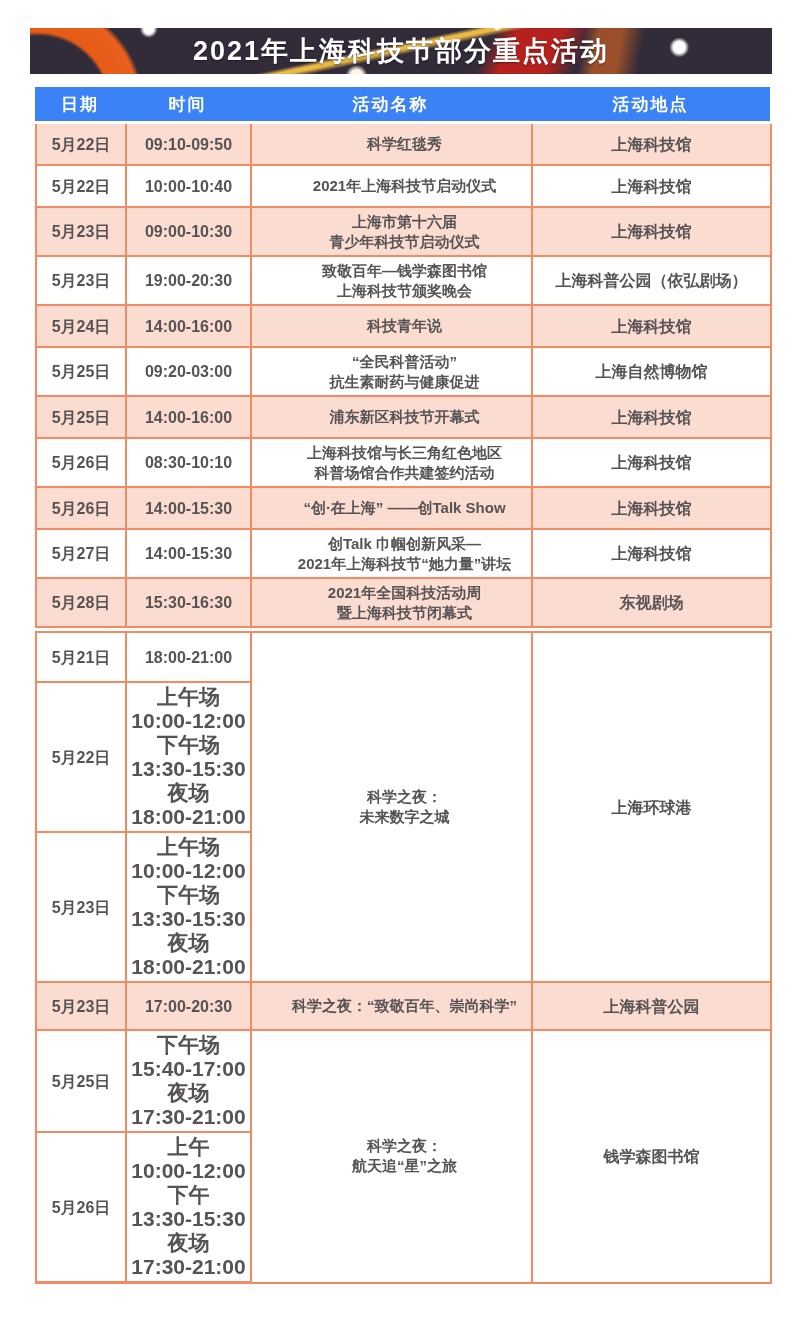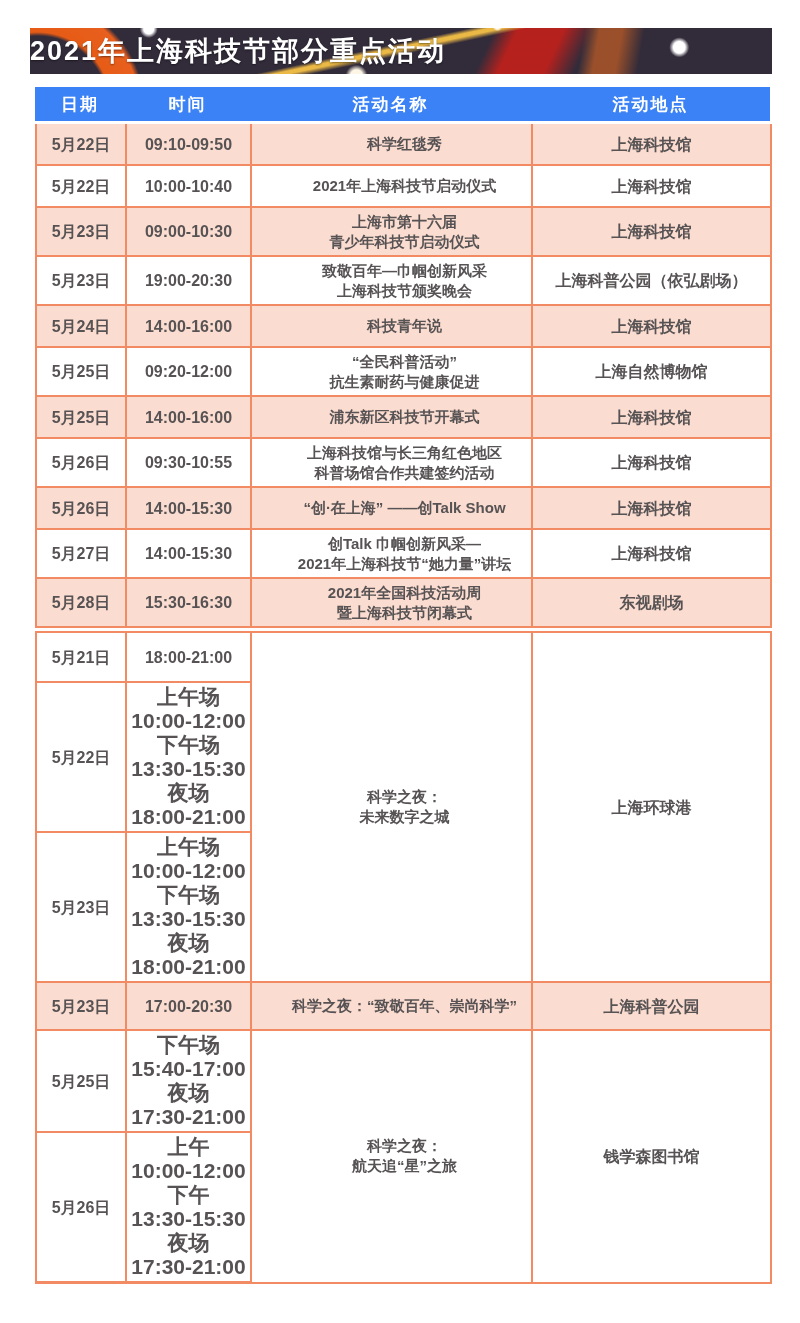--- a/index.html
+++ b/index.html
@@ -9,21 +9,21 @@
     font-family:"Liberation Sans","DejaVu Sans",sans-serif;
     color:#575354;
     position:relative;
   }
   .page{width:800px;position:relative;}
 
   
   .banner{
     height:46px;
     position:relative;
-    display:flex;align-items:center;justify-content:flex-start;
+    display:flex;align-items:center;justify-content:center;
     background-repeat:no-repeat;
     background:
       radial-gradient(circle 9px  at 16% 2%,   #ffffff 55%, rgba(255,255,255,0) 100%),
       radial-gradient(circle 11px at 44% 104%, #fdf6e6 55%, rgba(255,255,255,0) 100%),
       radial-gradient(circle 10px at 87.5% 42%,#ffffff 58%, rgba(255,255,255,0) 100%),
       radial-gradient(circle 5px  at 63% -4%,  rgba(255,255,255,.95) 55%, rgba(255,255,255,0) 100%),
       radial-gradient(circle 4px  at 30% 110%, rgba(255,255,255,.8) 55%, rgba(255,255,255,0) 100%),
       linear-gradient(168deg, rgba(0,0,0,0) 46%, rgba(255,200,70,.9) 48%, rgba(255,200,70,.9) 49.5%, rgba(0,0,0,0) 52%),
       linear-gradient(115deg, rgba(0,0,0,0) 61%, rgba(196,32,26,.9) 64%, rgba(196,32,26,.9) 70%, rgba(0,0,0,0) 74%),
       linear-gradient(100deg, rgba(0,0,0,0) 74%, rgba(240,110,30,.55) 76%, rgba(240,110,30,.55) 79%, rgba(0,0,0,0) 82%),
@@ -133,46 +133,46 @@
         <tr class="pink r47">
           <td>5月23日</td>
           <td>09:00-10:30</td>
           <td class="name">上海市第十六届
 青少年科技节启动仪式</td>
           <td>上海科技馆</td>
         </tr>
         <tr class="r47">
           <td>5月23日</td>
           <td>19:00-20:30</td>
-          <td class="name">致敬百年—巾帼创新风采
+          <td class="name">致敬百年—钱学森图书馆
 上海科技节颁奖晚会</td>
           <td>上海科普公园（依弘剧场）</td>
         </tr>
         <tr class="pink r40">
           <td>5月24日</td>
           <td>14:00-16:00</td>
           <td class="name">科技青年说</td>
           <td>上海科技馆</td>
         </tr>
         <tr class="r47">
           <td>5月25日</td>
-          <td>09:20-12:00</td>
+          <td>09:20-03:00</td>
           <td class="name">“全民科普活动”
 抗生素耐药与健康促进</td>
           <td>上海自然博物馆</td>
         </tr>
         <tr class="pink r40">
           <td>5月25日</td>
           <td>14:00-16:00</td>
           <td class="name">浦东新区科技节开幕式</td>
           <td>上海科技馆</td>
         </tr>
         <tr class="r47">
           <td>5月26日</td>
-          <td>09:30-10:55</td>
+          <td>08:30-10:10</td>
           <td class="name">上海科技馆与长三角红色地区
 科普场馆合作共建签约活动</td>
           <td>上海科技馆</td>
         </tr>
         <tr class="pink r40">
           <td>5月26日</td>
           <td>14:00-15:30</td>
           <td class="name">“创·在上海” ——创Talk Show</td>
           <td>上海科技馆</td>
         </tr>

